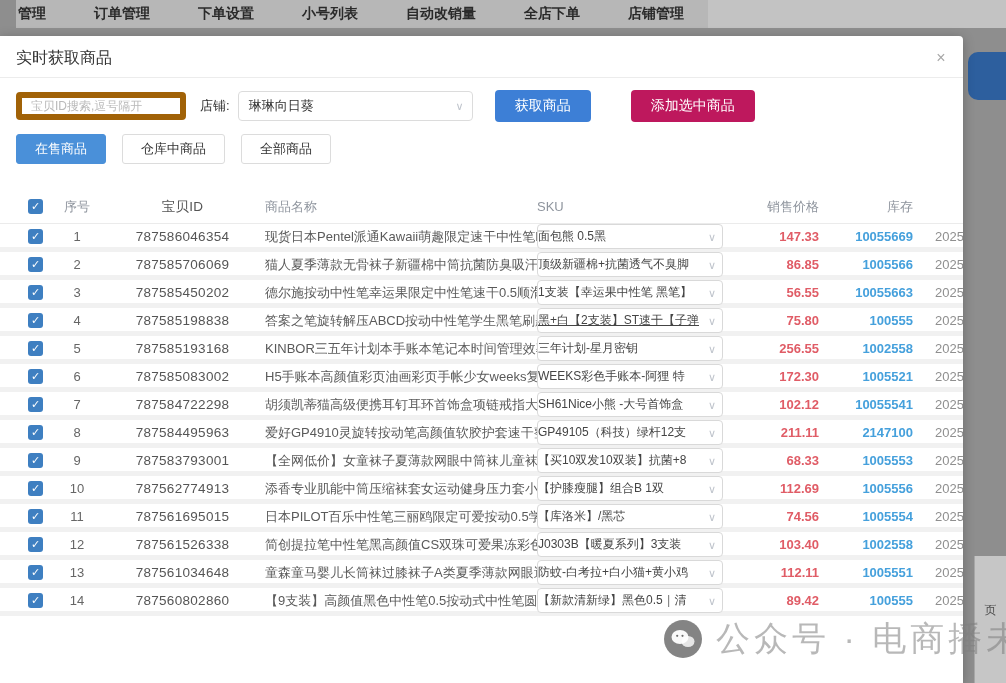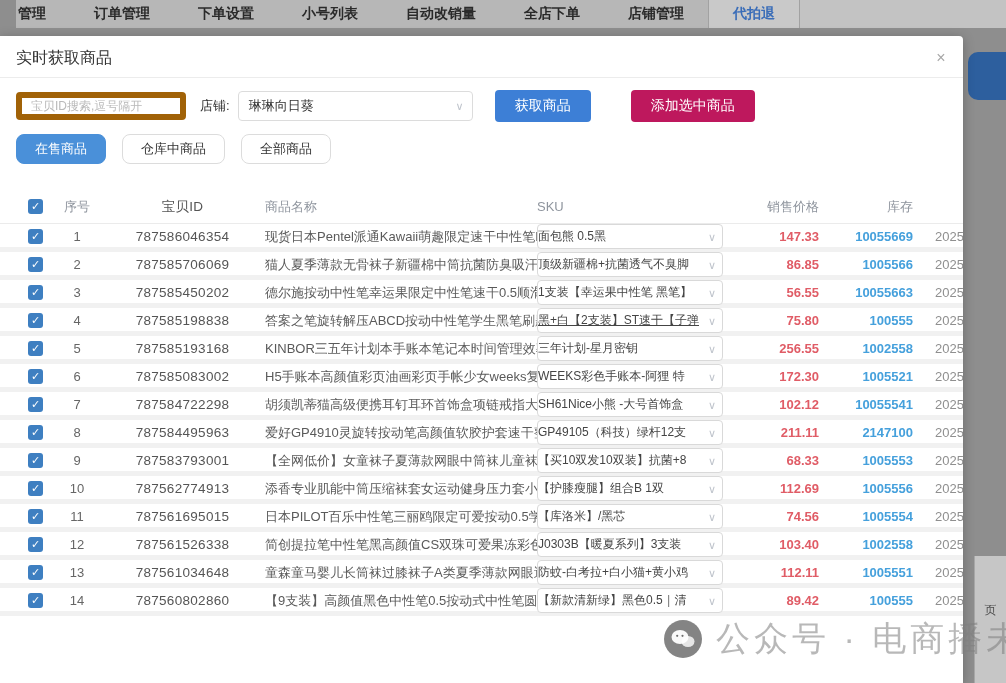--- a/index.html
+++ b/index.html
@@ -52,21 +52,21 @@
   .shop-select .chev { position:absolute; right:8px; top:9px; }
   .btn { height:32px; border:none; border-radius:4px; color:#fff; font-size:14px;
     padding:0 20px; cursor:pointer;
     font-family:"Liberation Sans","DejaVu Sans",sans-serif; }
   .btn-fetch { margin-left:22px; background:#3d7fd6; }
   .btn-add { margin-left:40px; background:#be185d; }
 
   
   .tabs { display:flex; gap:16px; padding:12px 16px 0; }
   .tab { height:30px; padding:0 18px; display:flex; align-items:center;
-    border-radius:8px; border:1px solid #dcdcdc; background:#fff; color:#333;
+    border-radius:3px; border:1px solid #dcdcdc; background:#fff; color:#333;
     font-size:13px; cursor:pointer; }
   .tab.active { background:#4a90d9; border-color:#4a90d9; color:#fff; }
 
   
   .table { margin-top:26px; width:1010px; }
   .trow, .thead {
     display:grid;
     grid-template-columns:40px 46px 165px 272px 200px 90px 94px 70px;
     align-items:center; padding-left:14px; width:1010px;
   }
@@ -103,21 +103,20 @@
 
 <nav class="navbar">
 
   <div class="nav-item">管理</div>
     <div class="nav-item">订单管理</div>
     <div class="nav-item">下单设置</div>
     <div class="nav-item">小号列表</div>
     <div class="nav-item">自动改销量</div>
     <div class="nav-item">全店下单</div>
     <div class="nav-item">店铺管理</div>
-    <div class="nav-item active">代拍退</div>
     <div class="nav-fill"></div>
 </nav>
 <div class="bg-blue-frag"></div>
 <div class="bg-page-frag">
   <span>页</span>
 </div>
 
 <div class="modal">
   <div class="modal-header">
     <span class="modal-title">实时获取商品</span>

